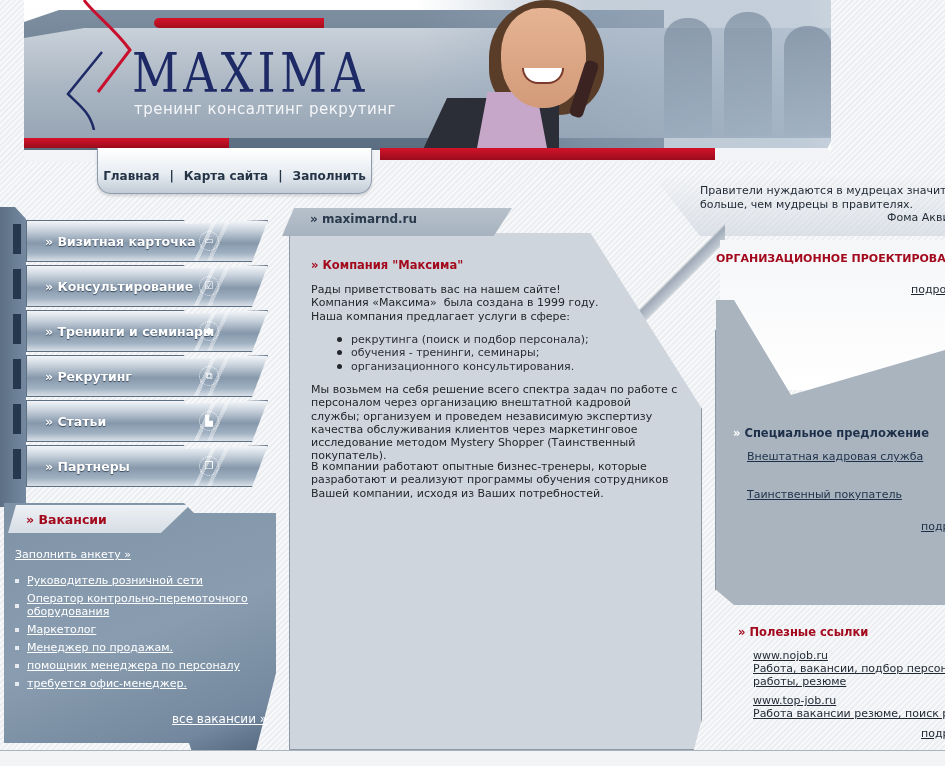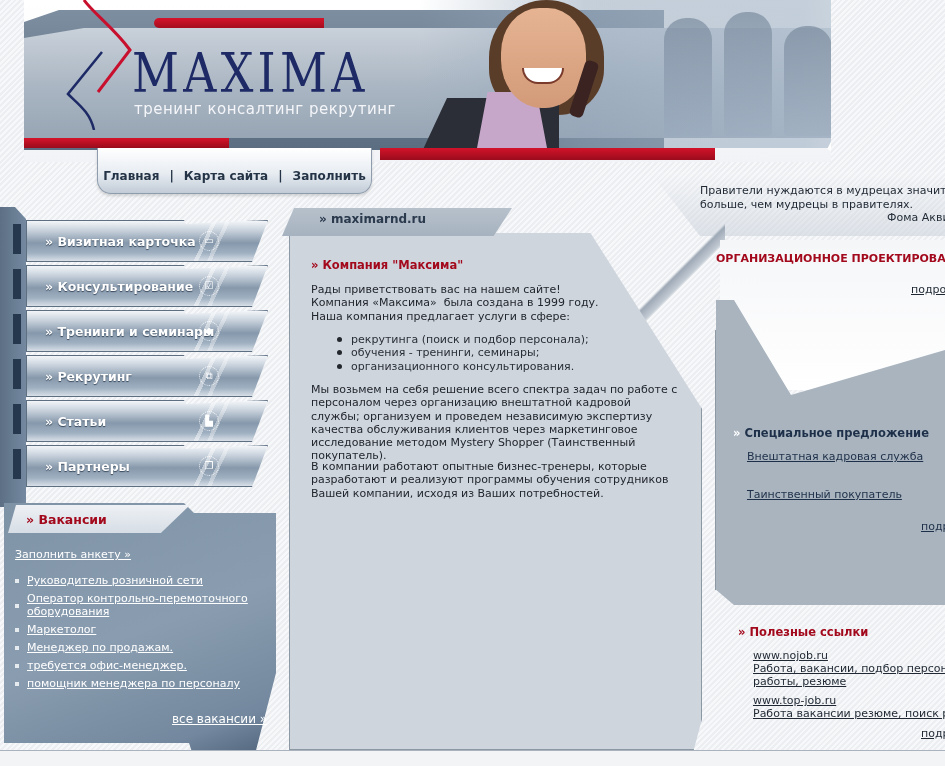--- a/index.html
+++ b/index.html
@@ -194,21 +194,21 @@
     position: absolute; left: 172px; top: 712px; color: #fff; font-size: 12px; text-decoration: underline;
   }
 
   
   .center-tab {
     position: absolute; left: 282px; top: 208px; width: 230px; height: 28px;
     background: linear-gradient(180deg,#b7c1cc,#a6b2bf);
     clip-path: polygon(12px 0, 100% 0, 92% 100%, 0 100%);
   }
   .center-tab-label {
-    position: absolute; left: 310px; top: 212px; font-weight: bold; font-size: 12px; color: #2b3a4d; margin-left: 9px;
+    position: absolute; left: 310px; top: 212px; font-weight: bold; font-size: 12px; color: #2b3a4d;
   }
   .center-panel {
     position: absolute; left: 289px; top: 233px; width: 413px; height: 517px;
     background: #cfd5dd; border: 1px solid #8d98a5; border-top: none;
     clip-path: polygon(0 0, 73% 0, 100% 34%, 100% 94%, 98% 100%, 0 100%);
   }
   .center-diag {
     position: absolute; left: 585px; top: 208px; width: 140px; height: 190px;
     background: linear-gradient(135deg, transparent 47%, #9ea9b6 48%, #c3cbd4 52%, transparent 53%);
   }
@@ -360,22 +360,22 @@
 
 <div class="vac-box"></div>
 <div class="vac-tab"></div>
 <div class="vac-title">» Вакансии</div>
 <a href="#" class="vac-fill">Заполнить анкету »</a>
 <ul class="vac-list">
   <li><a href="#">Руководитель розничной сети</a></li>
   <li class="multi"><a href="#">Оператор контрольно-перемоточного оборудования</a></li>
   <li><a href="#">Маркетолог</a></li>
   <li><a href="#">Менеджер по продажам.</a></li>
+  <li><a href="#">помощник менеджера по персоналу</a></li>
   <li><a href="#">требуется офис-менеджер.</a></li>
-  <li><a href="#">помощник менеджера по персоналу</a></li>
 </ul>
 <a href="#" class="vac-all">все вакансии »</a>
 
 <div class="center-diag"></div>
 <div class="center-panel"></div>
 <div class="center-tab"></div>
 <div class="center-tab-label">» maximarnd.ru</div>
 
 <div class="section-title">» Компания "Максима"</div>
 <div class="intro">

